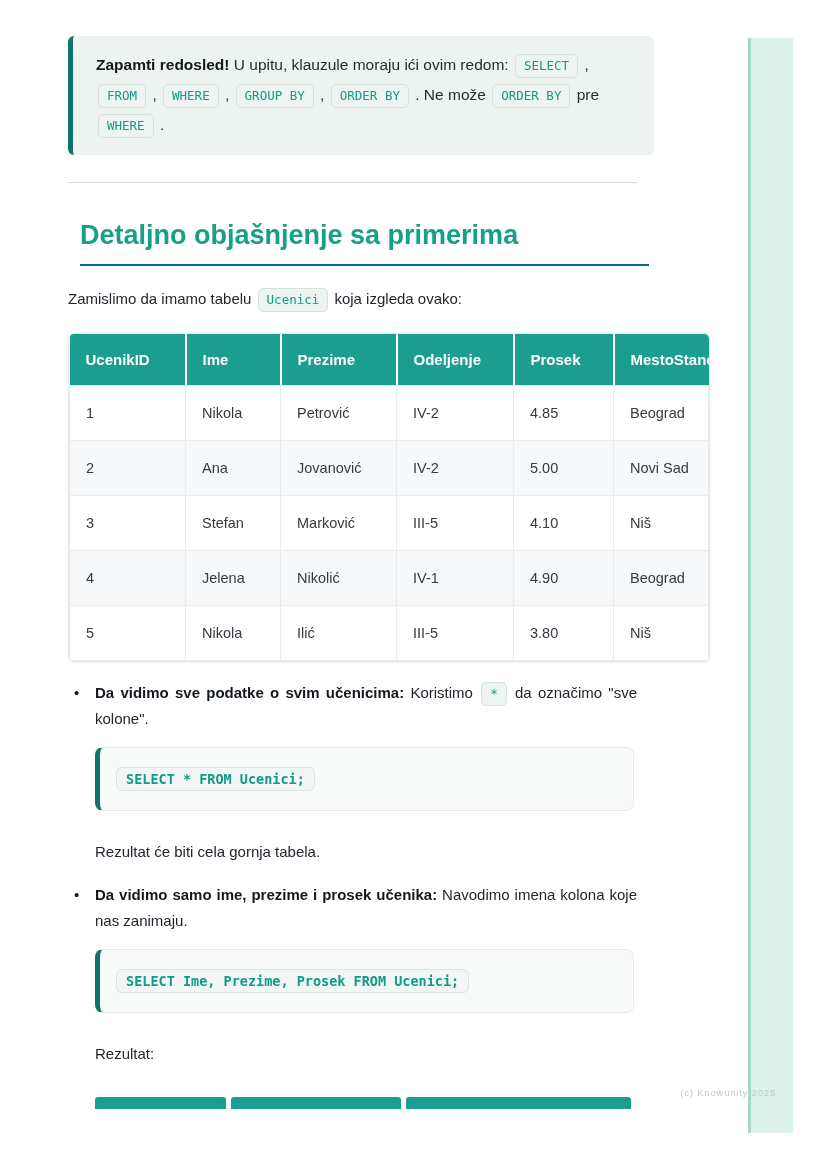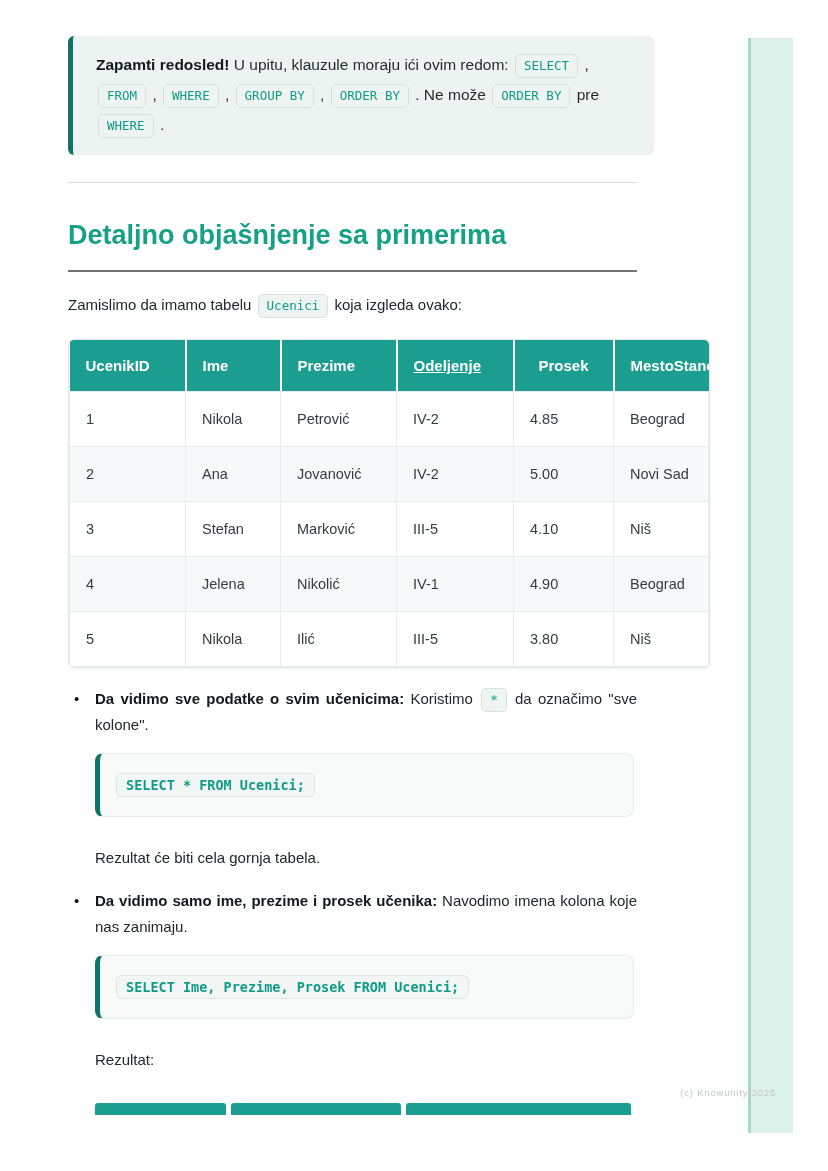--- a/index.html
+++ b/index.html
@@ -20,41 +20,41 @@
   .chip{
     display:inline-block;font-family:"DejaVu Sans Mono",monospace;font-weight:normal;
     font-size:12.5px;color:#0f9b88;background:#eef4f1;border:1px solid #d6e3dd;
     border-radius:5px;padding:2px 8px;margin:0 2px;vertical-align:middle;
     line-height:1.45;white-space:pre;
   }
 
   .divider{border:none;border-top:1px solid #dadde0;width:569px;margin:27px 0 0 0;}
 
   .h2{
-    margin:36px 0 0 0;width:569px;font-size:27px;line-height:1.2;font-weight:bold;
-    color:#16a085;padding-bottom:19px;border-bottom:2px solid #737373;
+    margin:36px 0 0 12px;width:569px;font-size:27px;line-height:1.2;font-weight:bold;
+    color:#16a085;padding-bottom:13px;border-bottom:2px solid #0369a1;
   }
   .para{margin:19px 0 0 0;width:569px;font-size:15px;line-height:1.8;color:#21272e;}
 
   
   .table-wrap{
     margin-top:21px;width:640px;border:1px solid #e5e8ea;border-radius:6px;
     overflow:hidden;box-shadow:0 1px 3px rgba(20,40,40,0.07);
   }
   table.students{width:100%;border-collapse:collapse;table-layout:fixed;}
   table.students th{
     background:#1b9e8f;color:#ffffff;font-size:15px;font-weight:bold;text-align:left;
     padding:17px 16px;border-right:2px solid #ffffff;
   }
   table.students th:last-child{border-right:none;}
   table.students th:nth-child(1){width:83px;}
   table.students th:nth-child(2){width:61px;}
   table.students th:nth-child(3){width:82px;}
-  table.students th:nth-child(4){width:83px;text-decoration:underline;}
-  table.students th:nth-child(5){width:66px;text-align:center;}
+  table.students th:nth-child(4){width:83px;}
+  table.students th:nth-child(5){width:66px;}
   table.students td{
     font-size:14.5px;color:#343b42;padding:19px 16px;border:1px solid #e9ebed;
     background:#ffffff;overflow:hidden;
   }
   table.students tbody tr:nth-child(even) td{background:#f7f8fa;}
 
   .h3{margin:29px 0 0 0;font-size:21px;font-weight:bold;color:#16a085;line-height:1.45;}
   .h3 .chip{font-size:16px;padding:3px 10px;margin:0 4px;}
 
   .bullets{list-style:none;margin:14px 12px 0 0;padding:0;width:569px;}

